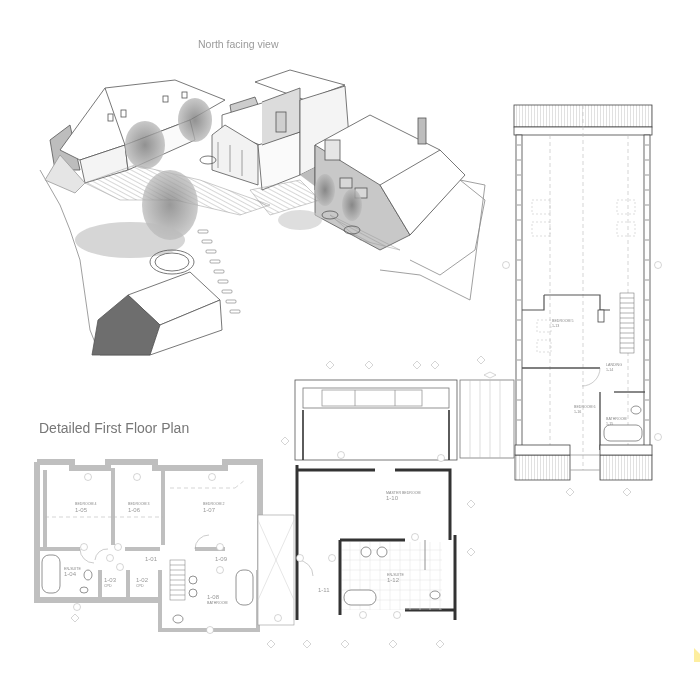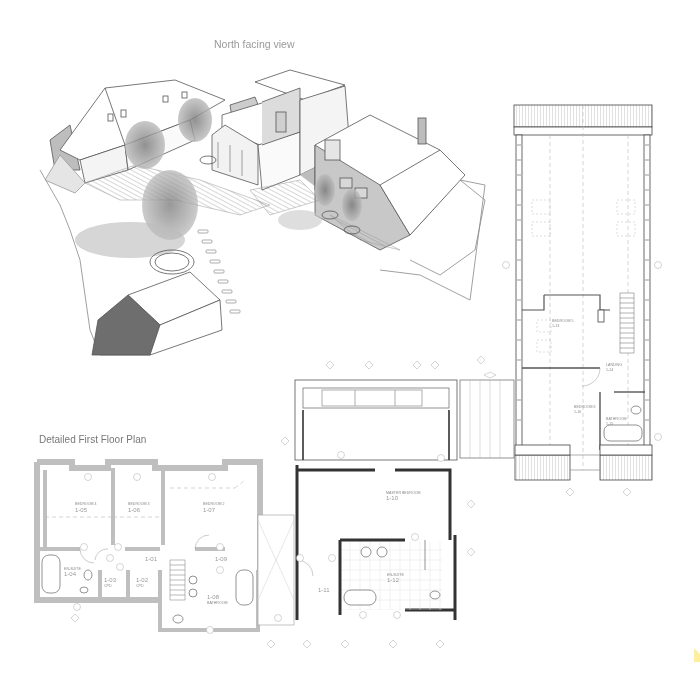--- a/index.html
+++ b/index.html
@@ -1,20 +1,20 @@
 <!DOCTYPE html>
 <html><head>
 <meta charset="utf-8">
 <style>
   html, body { margin: 0; padding: 0; background: #ffffff; }
   body { width: 700px; height: 700px; position: relative; overflow: hidden;
          font-family: "Liberation Sans", sans-serif; }
   .caption { position: absolute; color: #8a8a8a; font-size: 10px; white-space: nowrap; }
-  #cap-north { left: 198px; top: 38px; font-size: 10.5px; color: #9a9a9a; margin-left: 16px; }
-  #cap-plan { left: 39px; top: 434px; font-size: 10px; color: #777; }
+  #cap-north { left: 198px; top: 38px; font-size: 10.5px; color: #9a9a9a; }
+  #cap-plan { left: 39px; top: 420px; font-size: 14px; color: #777; }
   svg { position: absolute; left: 0; top: 0; }
   .rl { font-size: 3.6px; fill: #888; font-family: "Liberation Sans", sans-serif; }
   .rn { font-size: 6px; fill: #999; font-family: "Liberation Sans", sans-serif; }
   #corner-mark { position: absolute; left: 694px; top: 648px; width: 0; height: 0;
                  border-top: 6px solid transparent; border-left: 6px solid #fdeea0; border-bottom: 8px solid #fdeea0; }
 </style>
 </head>
 <body>
 
 <div id="cap-north" class="caption">North facing view</div>

